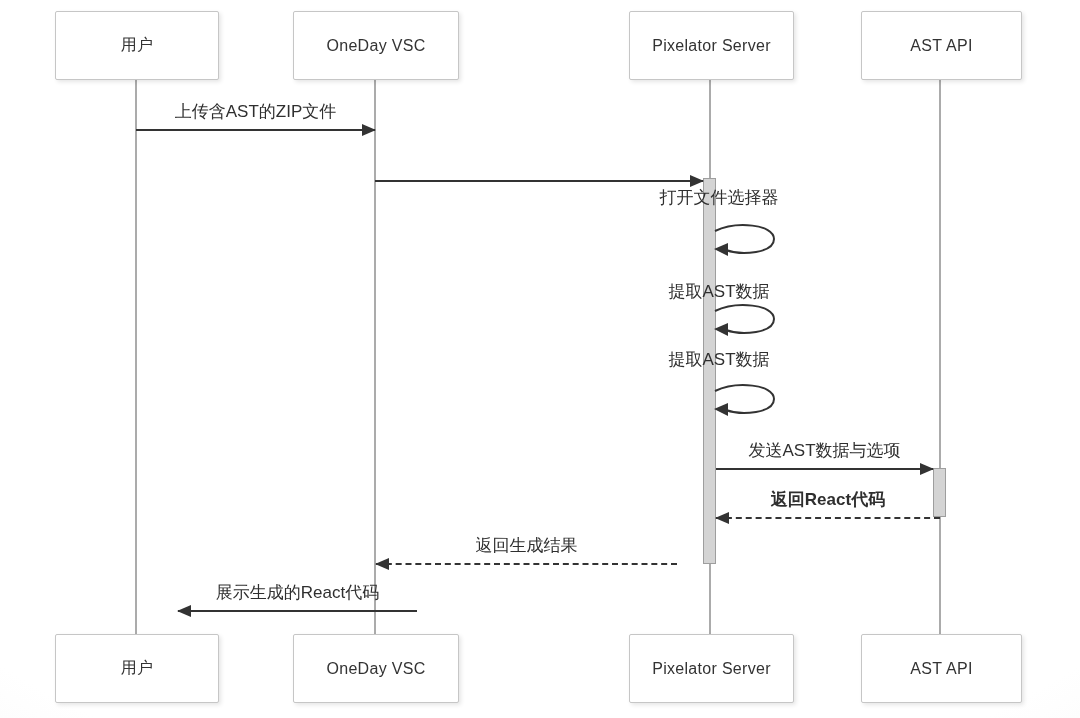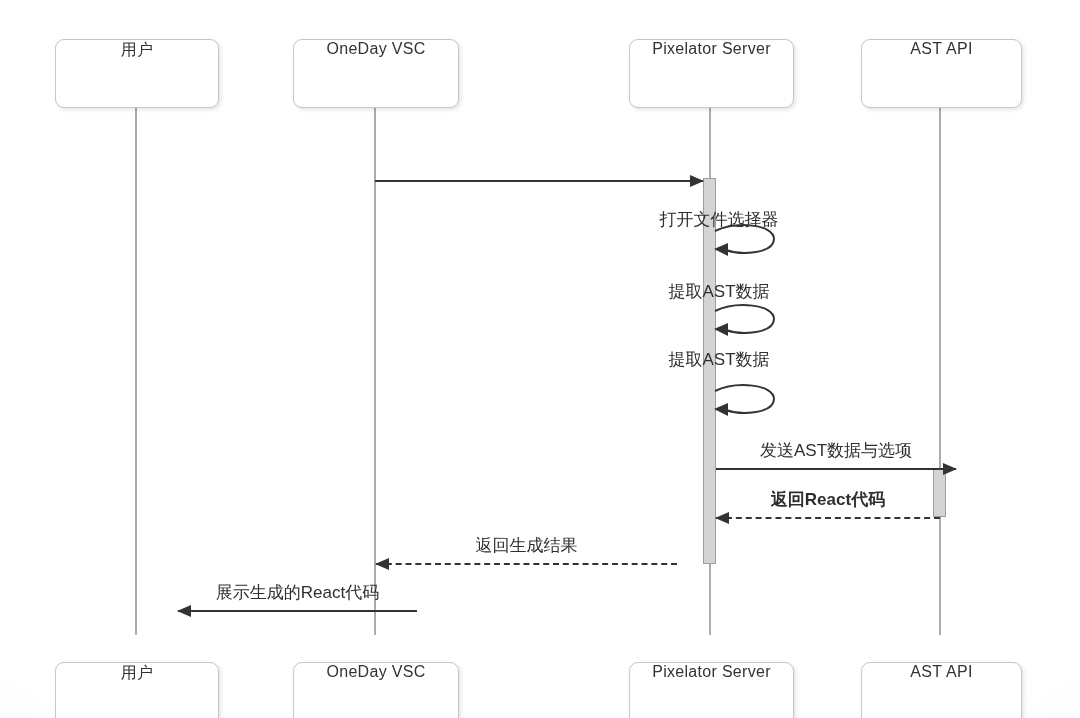--- a/index.html
+++ b/index.html
@@ -9,24 +9,24 @@
     background:radial-gradient(120% 115% at 50% 46%, #ffffff 58%, #ededed 100%);
   }
   .canvas{position:relative;width:1080px;height:718px;}
 
   
   .lifeline{position:absolute;width:2px;top:79px;height:556px;background:#ababab;}
 
   
   .pbox{
     position:absolute;height:67px;background:#ffffff;
-    border:1px solid #c6c6c6;border-radius:9px;
+    border:1px solid #c6c6c6;border-radius:2px;
     box-shadow:2px 2px 4px rgba(0,0,0,0.10);
-    display:flex;align-items:flex-start;justify-content:center;
-    font-size:16px;color:#333333;letter-spacing:0.3px;margin-top:28px;
+    display:flex;align-items:center;justify-content:center;
+    font-size:16px;color:#333333;letter-spacing:0.3px;
   }
 
   
   .activation{position:absolute;width:13px;background:#d4d4d4;border:1px solid #9e9e9e;box-sizing:border-box;}
 
   
   .msg{position:absolute;height:32px;}
   .msg-label{position:absolute;left:0;right:0;bottom:8px;text-align:center;
     font-size:17px;color:#2f2f2f;white-space:nowrap;}
   .msg-line{position:absolute;left:0;right:0;bottom:0;height:0;border-top:2px solid #333333;}
@@ -73,45 +73,50 @@
   <div class="pbox" style="left:293px;top:634px;width:164px;">
     <span>OneDay VSC</span>
   </div>
   <div class="pbox" style="left:629px;top:634px;width:163px;">
     <span>Pixelator Server</span>
   </div>
   <div class="pbox" style="left:861px;top:634px;width:159px;">
     <span>AST API</span>
   </div>
 
+  <div class="msg" style="left:136px;top:99px;width:239px;">
+    <div class="msg-label">上传含AST的ZIP文件</div>
+    <div class="msg-line"></div>
+    <div class="arrow arrow-right"></div>
+  </div>
 
   <div class="msg" style="left:375px;top:150px;width:328px;">
     <div class="msg-line"></div>
     <div class="arrow arrow-right"></div>
   </div>
 
-  <div class="self-label" style="left:634px;top:208px;text-align:center;">打开文件选择器</div>
+  <div class="self-label" style="left:634px;top:186px;text-align:center;">打开文件选择器</div>
   <svg class="loop" style="left:714px;top:224px;" width="68" height="34" viewBox="0 0 68 34">
     <path d="M1,7 C22,-3 60,0 60,15 C60,29 28,32 12,26" fill="none" stroke="#333333" stroke-width="2"></path>
     <polygon points="14,19 14,32 0,25" fill="#333333"></polygon>
   </svg>
 
   <div class="self-label" style="left:634px;top:280px;">提取AST数据</div>
   <svg class="loop" style="left:714px;top:304px;" width="68" height="34" viewBox="0 0 68 34">
     <path d="M1,7 C22,-3 60,0 60,15 C60,29 28,32 12,26" fill="none" stroke="#333333" stroke-width="2"></path>
     <polygon points="14,19 14,32 0,25" fill="#333333"></polygon>
   </svg>
 
   <div class="self-label" style="left:634px;top:348px;">提取AST数据</div>
   <svg class="loop" style="left:714px;top:384px;" width="68" height="34" viewBox="0 0 68 34">
     <path d="M1,7 C22,-3 60,0 60,15 C60,29 28,32 12,26" fill="none" stroke="#333333" stroke-width="2"></path>
     <polygon points="14,19 14,32 0,25" fill="#333333"></polygon>
   </svg>
 
-  <div class="msg" style="left:716px;top:438px;width:217px;padding-left:23px;">
+  <div class="msg" style="left:716px;top:438px;width:217px;">
     <div class="msg-label">发送AST数据与选项</div>
     <div class="msg-line"></div>
     <div class="arrow arrow-right"></div>
   </div>
 
   <div class="msg" style="left:716px;top:487px;width:224px;font-weight:bold;">
     <div class="msg-label">返回React代码</div>
     <div class="msg-line dashed"></div>
     <div class="arrow arrow-left"></div>
   </div>

